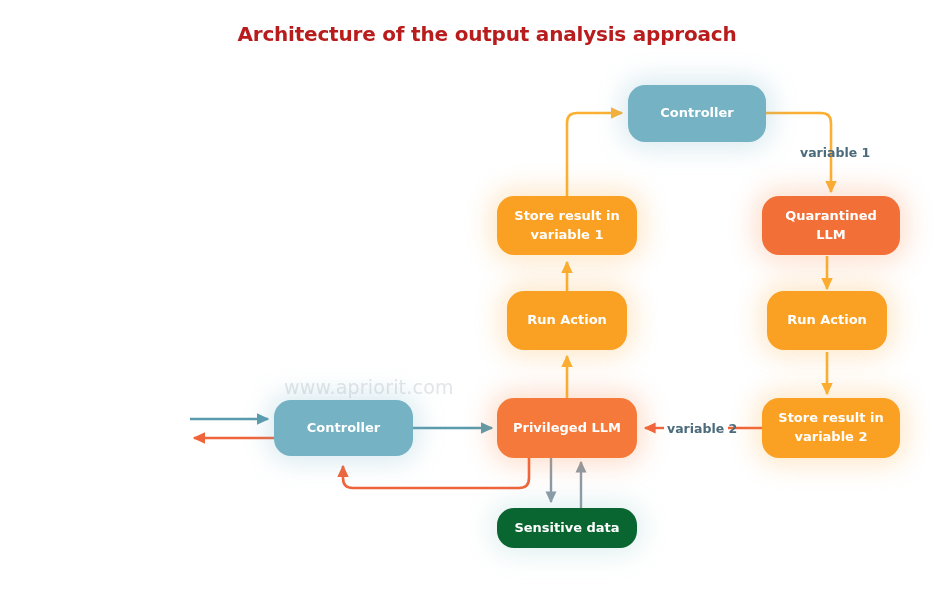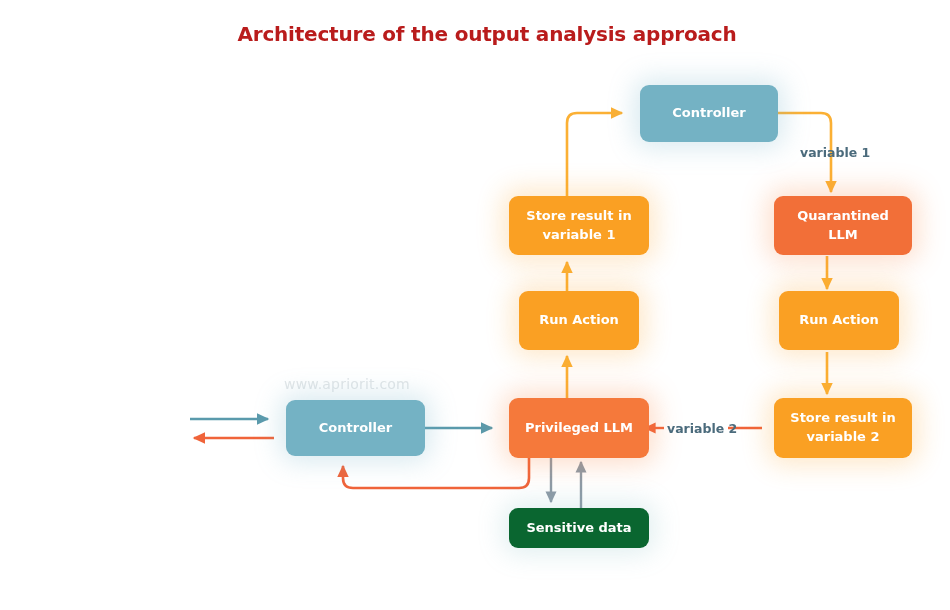--- a/index.html
+++ b/index.html
@@ -28,48 +28,47 @@
     text-align: center;
     font-size: 20px;
     font-weight: bold;
     color: #b91c1c;
     letter-spacing: -0.2px;
   }
   .watermark {
     position: absolute;
     left: 284px;
     top: 376px;
-    font-size: 14px;
+    font-size: 19px;
     color: #e2e6e8;
     letter-spacing: 0.2px;
     white-space: nowrap;
     text-align: right;
   }
   svg.edges {
     position: absolute;
     left: 0;
     top: 0;
     width: 950px;
     height: 610px;
     overflow: visible;
   }
   .node {
     position: absolute;
     display: flex;
     align-items: center;
     justify-content: center;
     text-align: center;
-    border-radius: 9px;
+    border-radius: 17px;
     color: #ffffff;
     font-size: 13px;
     font-weight: bold;
     line-height: 1.45;
     box-sizing: border-box;
     padding: 4px 8px;
-    margin-left: 12px;
   }
   .node-label { display: block; white-space: pre-line; }
 
   .glow-teal   { box-shadow: 0 0 26px 6px rgba(106,178,185,0.30); }
   .glow-blue   { box-shadow: 0 0 26px 6px rgba(120,180,200,0.28); }
   .glow-orange { box-shadow: 0 0 26px 7px rgba(248,130,60,0.26); }
   .glow-amber  { box-shadow: 0 0 26px 7px rgba(250,160,35,0.24); }
   .glow-green  { box-shadow: 0 0 26px 6px rgba(120,180,185,0.22); }
 
   .edge-label {

